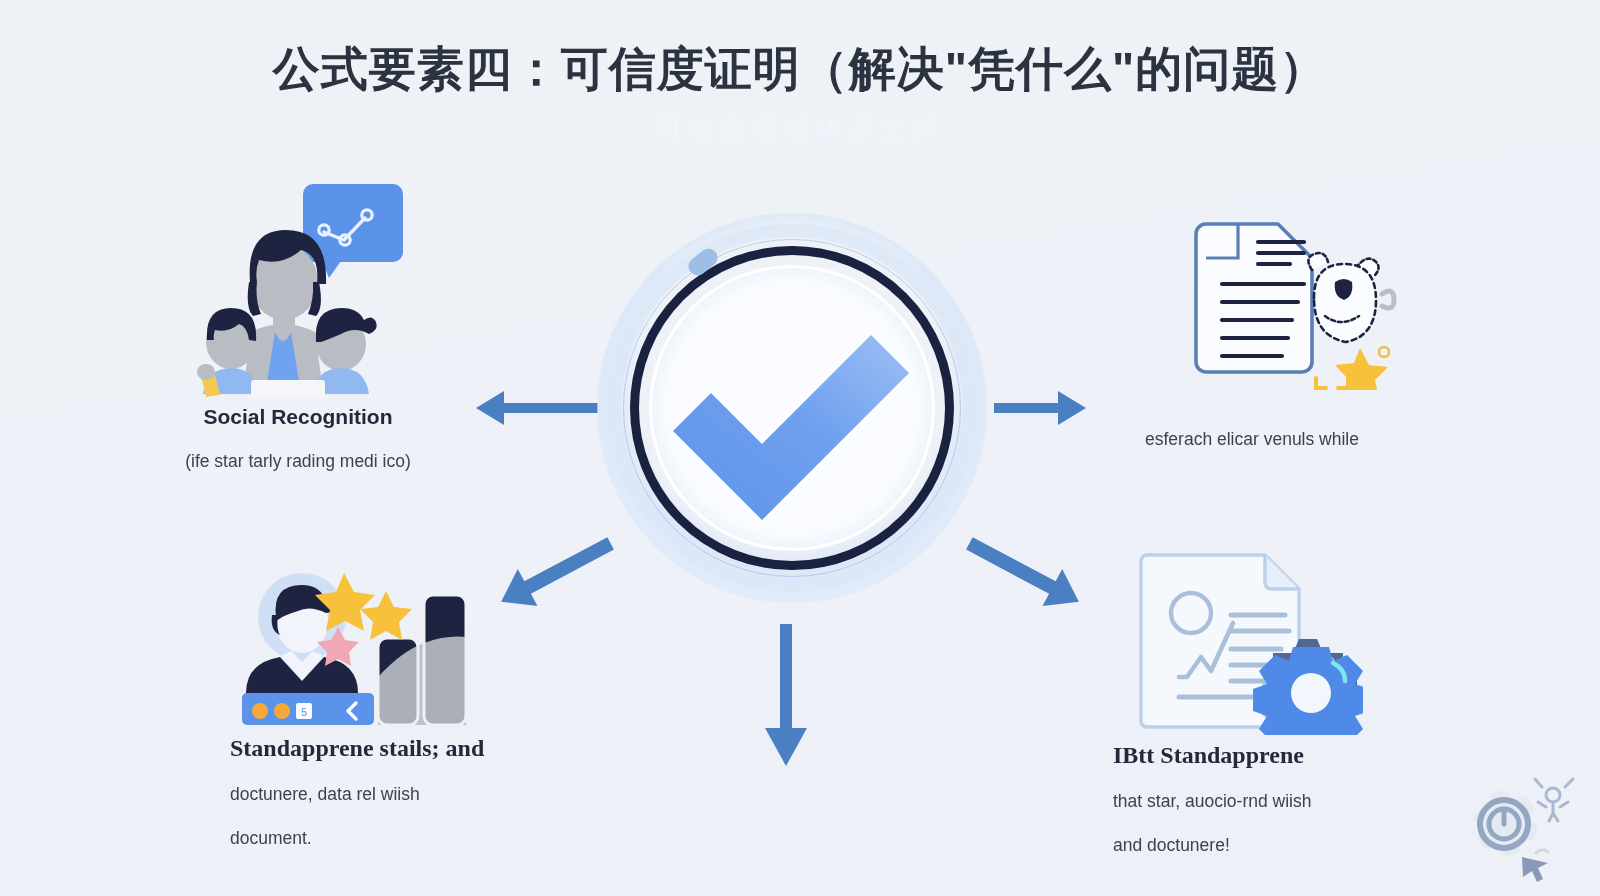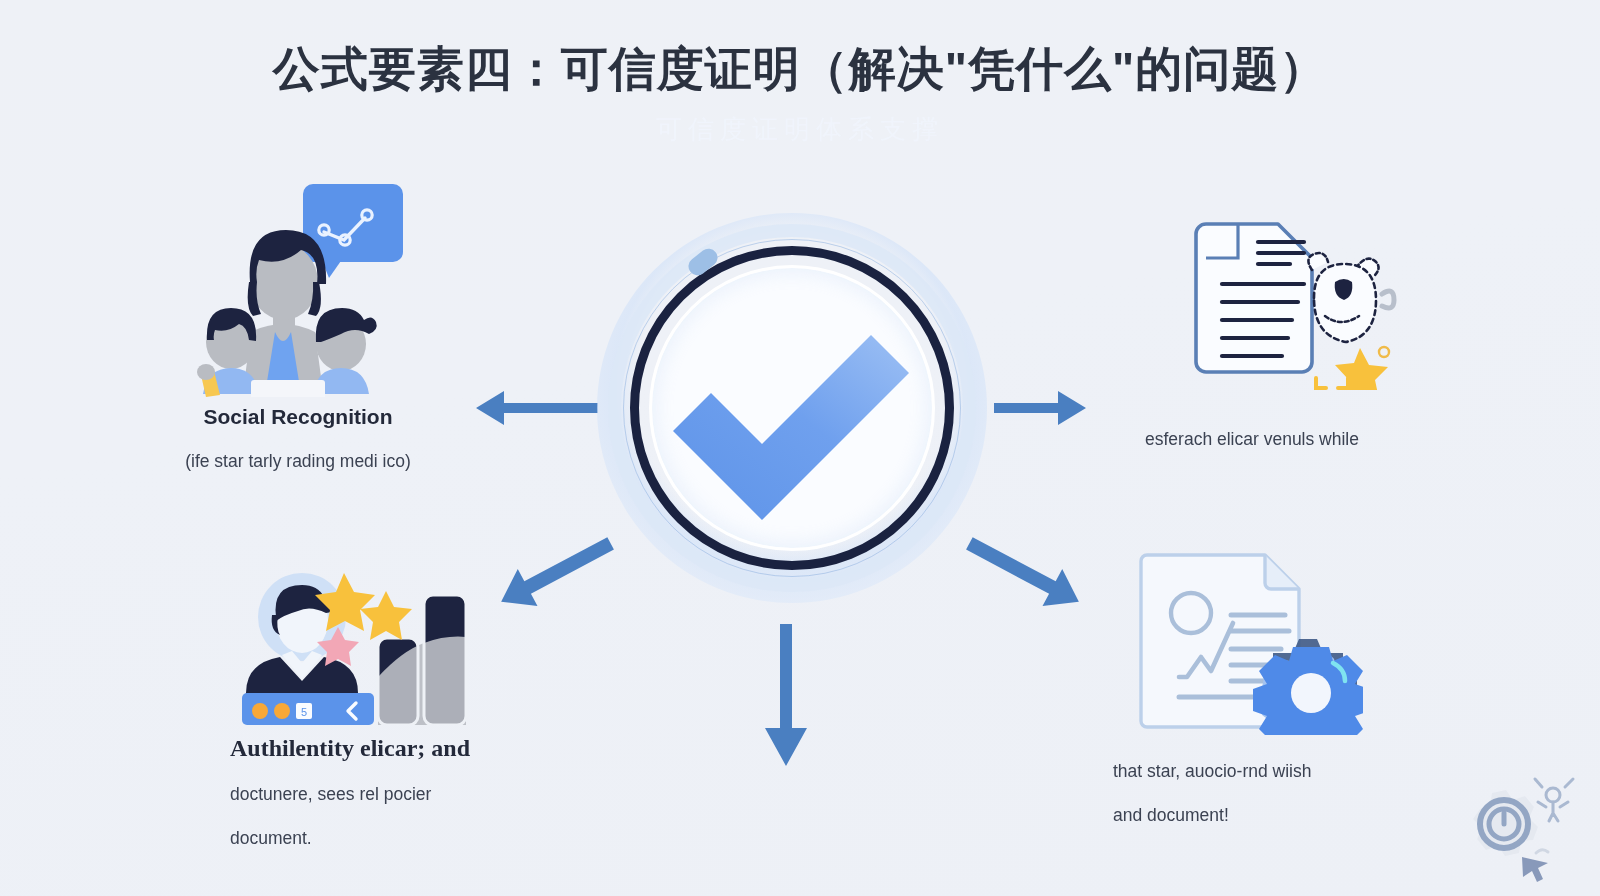--- a/index.html
+++ b/index.html
@@ -325,22 +325,22 @@
         <rect x="4" y="138" width="132" height="32" rx="5" fill="#5b93ea"></rect>
         <circle cx="22" cy="156" r="8" fill="#f8a838"></circle>
         <circle cx="44" cy="156" r="8" fill="#f8a838"></circle>
         <rect x="58" y="148" width="16" height="16" rx="2" fill="#fafcff"></rect>
         <text x="63" y="161" font-family="'Liberation Sans',sans-serif" font-size="11" fill="#5b93ea">5</text>
         <path d="M118 148 l-8 8 l8 8" fill="none" stroke="#fafcff" stroke-width="3.4" stroke-linecap="round" stroke-linejoin="round"></path>
       </svg>
     </div>
 
     <div class="txt bl-text" style="top:178px;">
-      <div class="q-title serif">Authilentity elicar; and</div>
-      <div class="q-sub">doctunere, sees rel pocier</div>
+      <div class="q-title serif">Standapprene stails; and</div>
+      <div class="q-sub">doctunere, data rel wiish</div>
       <div class="q-sub">document.</div>
     </div>
   </div>
 
   <div class="quad" style="left:1113px; top:545px; width:340px; height:280px;">
 
     <div class="art" style="left:10px; top:0;">
       <svg width="240" height="190" viewBox="0 0 240 190">
 
         <path d="M24 10 h118 l34 34 v132 a6 6 0 0 1 -6 6 h-146 a6 6 0 0 1 -6 -6 v-160 a6 6 0 0 1 6 -6 Z" fill="#f5f8fd" stroke="#bcd0ea" stroke-width="3.4" stroke-linejoin="round"></path>
@@ -363,22 +363,23 @@
 
         <g transform="translate(188,148)">
           <path d="M-18 -46 h36 l4 14 l14 -6 l16 16 l-8 13 l14 5 v22 l-14 5 l8 13 l-16 16 l-14 -6 l-4 14 h-36 l-4 -14 l-14 6 l-16 -16 l8 -13 l-14 -5 v-22 l14 -5 l-8 -13 l16 -16 l14 6 Z" fill="#4f8ae8"></path>
           <circle cx="0" cy="0" r="20" fill="#f2f6fd"></circle>
           <path d="M22 -30 q12 6 12 18" fill="none" stroke="#7fe3f0" stroke-width="4.5" stroke-linecap="round"></path>
         </g>
       </svg>
     </div>
 
     <div class="txt br-text" style="top:195px;">
+      <div class="q-title serif">IBtt Standapprene</div>
       <div class="q-sub">that star, auocio-rnd wiish</div>
-      <div class="q-sub">and document!</div>
+      <div class="q-sub">and doctunere!</div>
     </div>
   </div>
 
   <div class="watermark">
     <svg width="130" height="115" viewBox="0 0 130 115">
 
       <path d="M28 40 l10 -4 l2 -12 l14 -3 l7 10 l12 -4 l9 11 l-5 11 l9 9 l-5 13 l-12 1 l-2 12 l-14 3 l-7 -10 l-12 4 l-9 -11 l5 -11 l-9 -9 Z" fill="#dfe4ec"></path>
       <circle cx="52" cy="55" r="24" fill="none" stroke="#4a6a9c" stroke-width="6"></circle>
       <circle cx="52" cy="55" r="15" fill="none" stroke="#4a6a9c" stroke-width="5"></circle>
       <path d="M52 44 v11" fill="none" stroke="#4a6a9c" stroke-width="5" stroke-linecap="round"></path>

